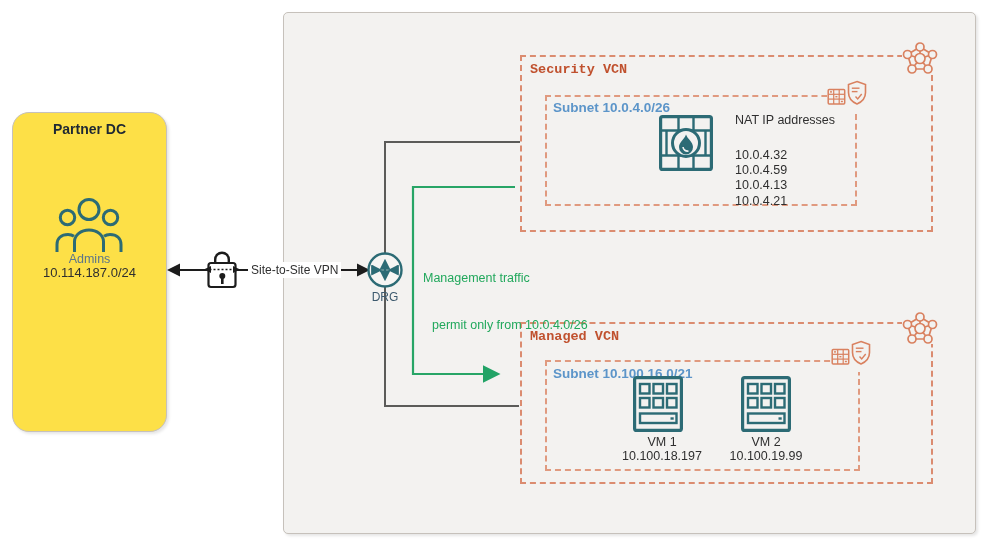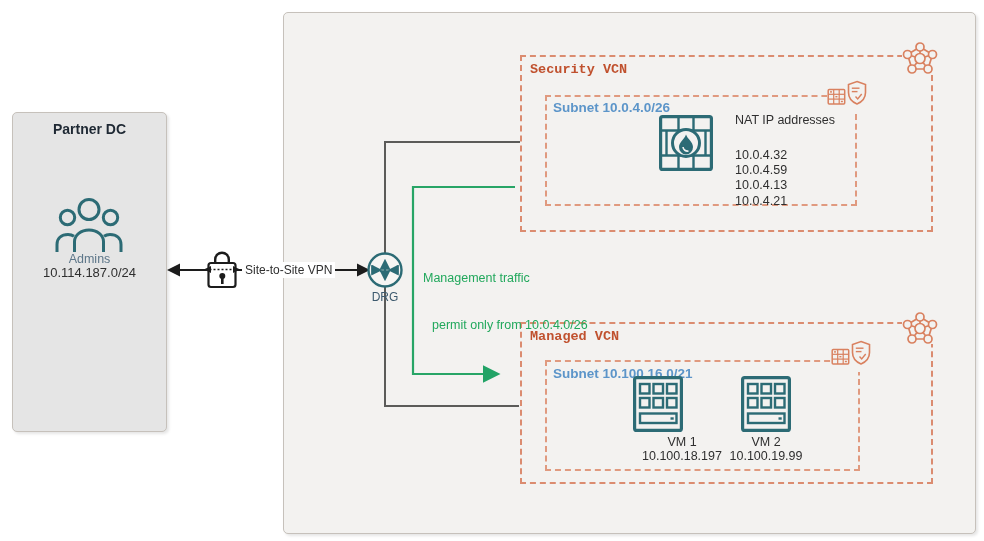--- a/index.html
+++ b/index.html
@@ -11,21 +11,21 @@
   .abs{position:absolute;}
   
   #region{
     left:283px;top:12px;width:691px;height:520px;
     background:#f3f2f0;border:1px solid #c6c1bb;border-radius:5px;
     box-shadow:2px 2px 3px rgba(0,0,0,0.10);
   }
   
   #partner-box{
     left:12px;top:112px;width:153px;height:318px;
-    background:#e5e5e5;border:1px solid #c6c1bb;border-radius:5px;
+    background:#fde047;border:1px solid #c6c1bb;border-radius:17px;
     box-shadow:2px 2px 3px rgba(0,0,0,0.10);
   }
   .partner-title{left:0;top:8px;width:100%;text-align:center;font-size:14px;font-weight:bold;color:#1e2833;}
   .admins-label{left:0;top:139px;width:100%;text-align:center;font-size:12.5px;color:#5d7689;}
   .admins-cidr{left:0;top:152px;width:100%;text-align:center;font-size:13px;color:#2f2f2f;}
   
   .vcn{border:2px dashed #db8c70;background:transparent;}
   #vcn-security{left:520px;top:55px;width:409px;height:173px;}
   #vcn-managed{left:520px;top:322px;width:409px;height:158px;}
   .vcn-title{font-size:13.5px;font-weight:bold;color:#c0512e;white-space:nowrap;font-family:Liberation Mono, monospace;}
@@ -33,30 +33,30 @@
   #managed-title{left:530px;top:329px;}
   .subnet{border:2px dashed #e09a7f;background:transparent;}
   #subnet-security{left:545px;top:95px;width:308px;height:107px;}
   #subnet-managed{left:545px;top:360px;width:311px;height:107px;}
   .subnet-title{font-size:13.5px;font-weight:bold;color:#5c95c9;white-space:nowrap;}
   #subnet-security-title{left:553px;top:100px;}
   #subnet-managed-title{left:553px;top:366px;}
   
   .node-label{text-align:center;font-size:12.5px;line-height:14px;color:#2f2f2f;}
   #fw-labels{left:636px;top:176px;width:100px;}
-  #vm1-labels{left:627px;top:435px;width:110px;}
+  #vm1-labels{left:607px;top:435px;width:110px;}
   #vm2-labels{left:711px;top:435px;width:110px;}
   
   #nat-title{left:735px;top:113px;font-size:12.5px;color:#2f2f2f;white-space:nowrap;}
   #nat-list{left:735px;top:148px;font-size:12.5px;line-height:15.2px;color:#2f2f2f;}
   
   #green-note{left:423px;top:271px;font-size:12.5px;line-height:14.5px;color:#21a85c;white-space:nowrap;}
   #green-note .l2{padding-left:9px;margin-top:32px;}
   
-  #vpn-label{left:242px;top:262px;font-size:12px;color:#2f2f2f;background:#ffffff;padding:1px 3px;white-space:nowrap;}
+  #vpn-label{left:248px;top:262px;font-size:12px;color:#2f2f2f;background:#ffffff;padding:1px 3px;white-space:nowrap;}
   #drg-label{left:360px;top:290px;width:50px;text-align:center;font-size:12px;color:#3d5a6e;}
   
   .corner-icon{background:#f3f2f0;line-height:0;}
   #wires{left:0;top:0;width:984px;height:541px;pointer-events:none;}
   svg{display:block;}
 </style>
 </head>
 <body>
 
 <div id="canvas">

